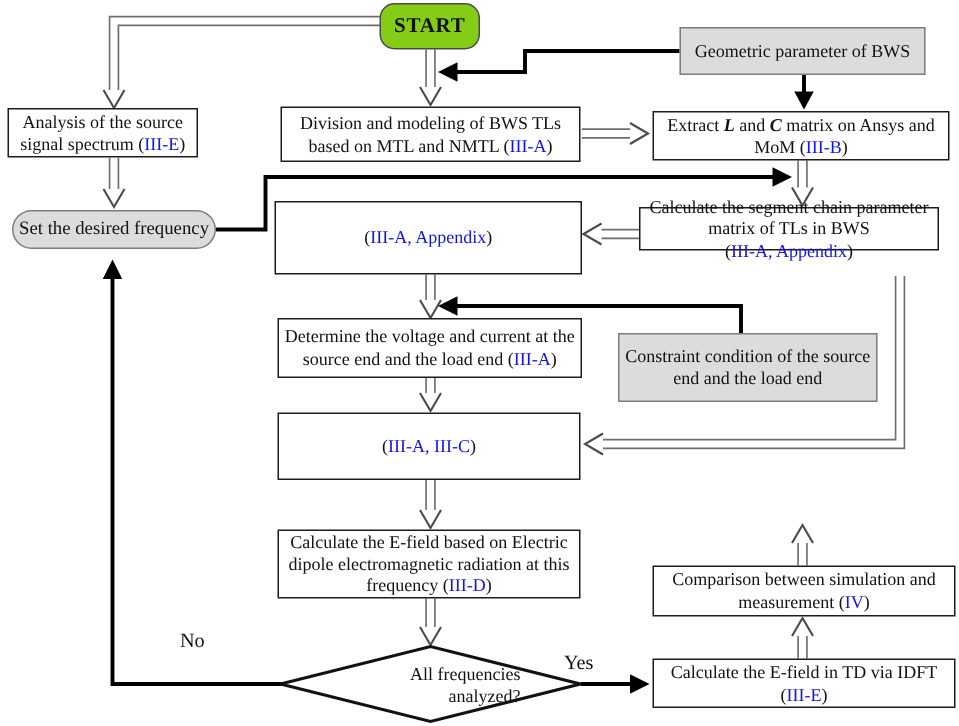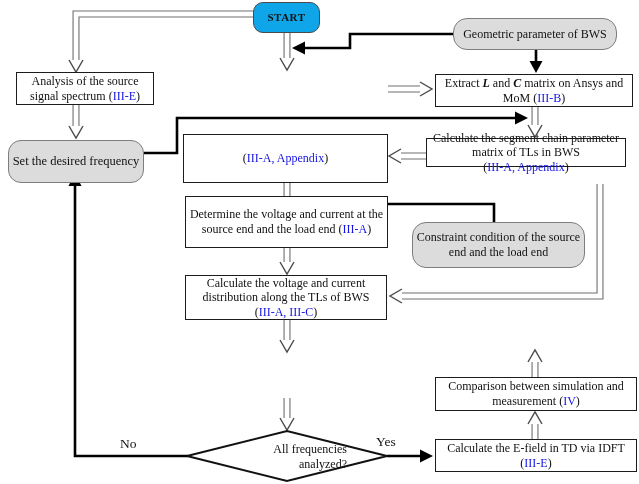--- a/index.html
+++ b/index.html
@@ -17,23 +17,23 @@
   .bh{fill:#000000;stroke:none;}
   .diamond-shape{fill:#ffffff;stroke:#111111;stroke-width:2;}
   
   .node{
     position:absolute;box-sizing:border-box;
     display:flex;flex-direction:column;align-items:center;justify-content:center;
     text-align:center;font-size:12px;line-height:1.22;color:#111111;
     padding:1px 2px;
   }
   .box{background:#ffffff;border:1.6px solid #1c1c1c;}
-  .round{background:#dcdcdc;border:1.1px solid #7d7d7d;border-radius:14px;}
-  .term{background:#0ea5e9;border:1.8px solid #4a4a4a;border-radius:10px;
-        font-weight:bold;font-size:11px;letter-spacing:.5px;}
+  .round{background:#dcdcdc;border:1.1px solid #7d7d7d;border-radius:0;}
+  .term{background:#84cc16;border:1.8px solid #4a4a4a;border-radius:10px;
+        font-weight:bold;font-size:14px;letter-spacing:.5px;}
   .ref{color:#1414e6;}
   .pp{color:#111111;}
   .lbl{position:absolute;font-size:13.5px;color:#111111;}
   .dtxt{position:absolute;box-sizing:border-box;text-align:right;
         font-size:12px;line-height:1.25;color:#111111;background:transparent;}
   .vml{font-weight:bold;font-style:italic;}
 </style>
 </head>
 <body>
 
@@ -135,76 +135,83 @@
     <polygon class="diamond-shape" points="187,456 287,431 387,456 287,481"></polygon>
   </svg>
 
   <div class="node term" style="left:253px;top:2px;width:67px;height:31px">
     <span>START</span>
   </div>
 
   <div class="node round" style="left:453px;top:18px;width:164px;height:32px">
     <span>Geometric parameter of BWS</span>
   </div>
-  <div class="node round" style="left:8px;top:140px;width:136px;height:43px;border-radius:13px;font-size:12.5px">
+  <div class="node round" style="left:8px;top:140px;width:136px;height:26px;border-radius:13px;font-size:12.5px">
     <span>Set the desired frequency</span>
   </div>
   <div class="node round" style="left:412px;top:222px;width:173px;height:46px">
     <span>Constraint condition of the source end and the load end</span>
   </div>
 
-  <div class="node box" style="left:16px;top:72px;width:138px;height:33px">
+  <div class="node box" style="left:5px;top:72px;width:127px;height:33px">
     <div><span>Analysis of the source signal spectrum</span>
       <span class="pp">(</span><span class="ref">III-E</span><span class="pp">)</span></div>
   </div>
 
+  <div class="node box" style="left:187px;top:71px;width:200px;height:37px">
+    <div><span>Division and modeling of BWS TLs based on MTL and NMTL</span>
+      <span class="pp">(</span><span class="ref">III-A</span><span class="pp">)</span></div>
+  </div>
 
   <div class="node box" style="left:435px;top:74px;width:198px;height:33px">
     <div><span>Extract</span>
       <span class="vml">L</span>
       <span>and</span>
       <span class="vml">C</span>
       <span>matrix on Ansys and MoM</span>
       <span class="pp">(</span><span class="ref">III-B</span><span class="pp">)</span></div>
   </div>
 
   <div class="node box" style="left:183px;top:134px;width:205px;height:49px">
     <div><span class="pp">(</span><span class="ref">III-A, Appendix</span><span class="pp">)</span></div>
   </div>
 
   <div class="node box" style="left:426px;top:138px;width:200px;height:29px">
     <div><span>Calculate the segment chain parameter matrix of TLs in BWS</span></div>
     <div><span class="pp">(</span><span class="ref">III-A, Appendix</span><span class="pp">)</span></div>
   </div>
 
-  <div class="node box" style="left:185px;top:196px;width:203px;height:52px">
+  <div class="node box" style="left:185px;top:212px;width:203px;height:40px">
     <div><span>Determine the voltage and current at the source end and the load end</span>
       <span class="pp">(</span><span class="ref">III-A</span><span class="pp">)</span></div>
   </div>
 
   <div class="node box" style="left:185px;top:275px;width:202px;height:45px">
-    <div><span>Calculate the voltage and current distribution along the TLs of BWS</span></div>
     <div><span class="pp">(</span><span class="ref">III-A, III-C</span><span class="pp">)</span></div>
   </div>
 
+  <div class="node box" style="left:185px;top:353px;width:202px;height:46px">
+    <div><span>Calculate the E-field based on Electric dipole electromagnetic radiation at this frequency</span>
+      <span class="pp">(</span><span class="ref">III-D</span><span class="pp">)</span></div>
+  </div>
 
   <div class="node box" style="left:435px;top:439px;width:202px;height:33px">
     <div><span>Calculate the E-field in TD via IDFT</span></div>
     <div><span class="pp">(</span><span class="ref">III-E</span><span class="pp">)</span></div>
   </div>
 
   <div class="node box" style="left:435px;top:377px;width:202px;height:34px">
     <div><span>Comparison between simulation and measurement</span>
       <span class="pp">(</span><span class="ref">IV</span><span class="pp">)</span></div>
   </div>
 
   <div class="dtxt" style="left:227px;top:442px;width:120px">
     <span>All frequencies analyzed?</span>
   </div>
 
-  <div class="lbl" style="left:120px;top:436px">
+  <div class="lbl" style="left:120px;top:419px">
     <span>No</span>
   </div>
   <div class="lbl" style="left:376px;top:434px">
     <span>Yes</span>
   </div>
 
 </div>
 
 </body></html>

